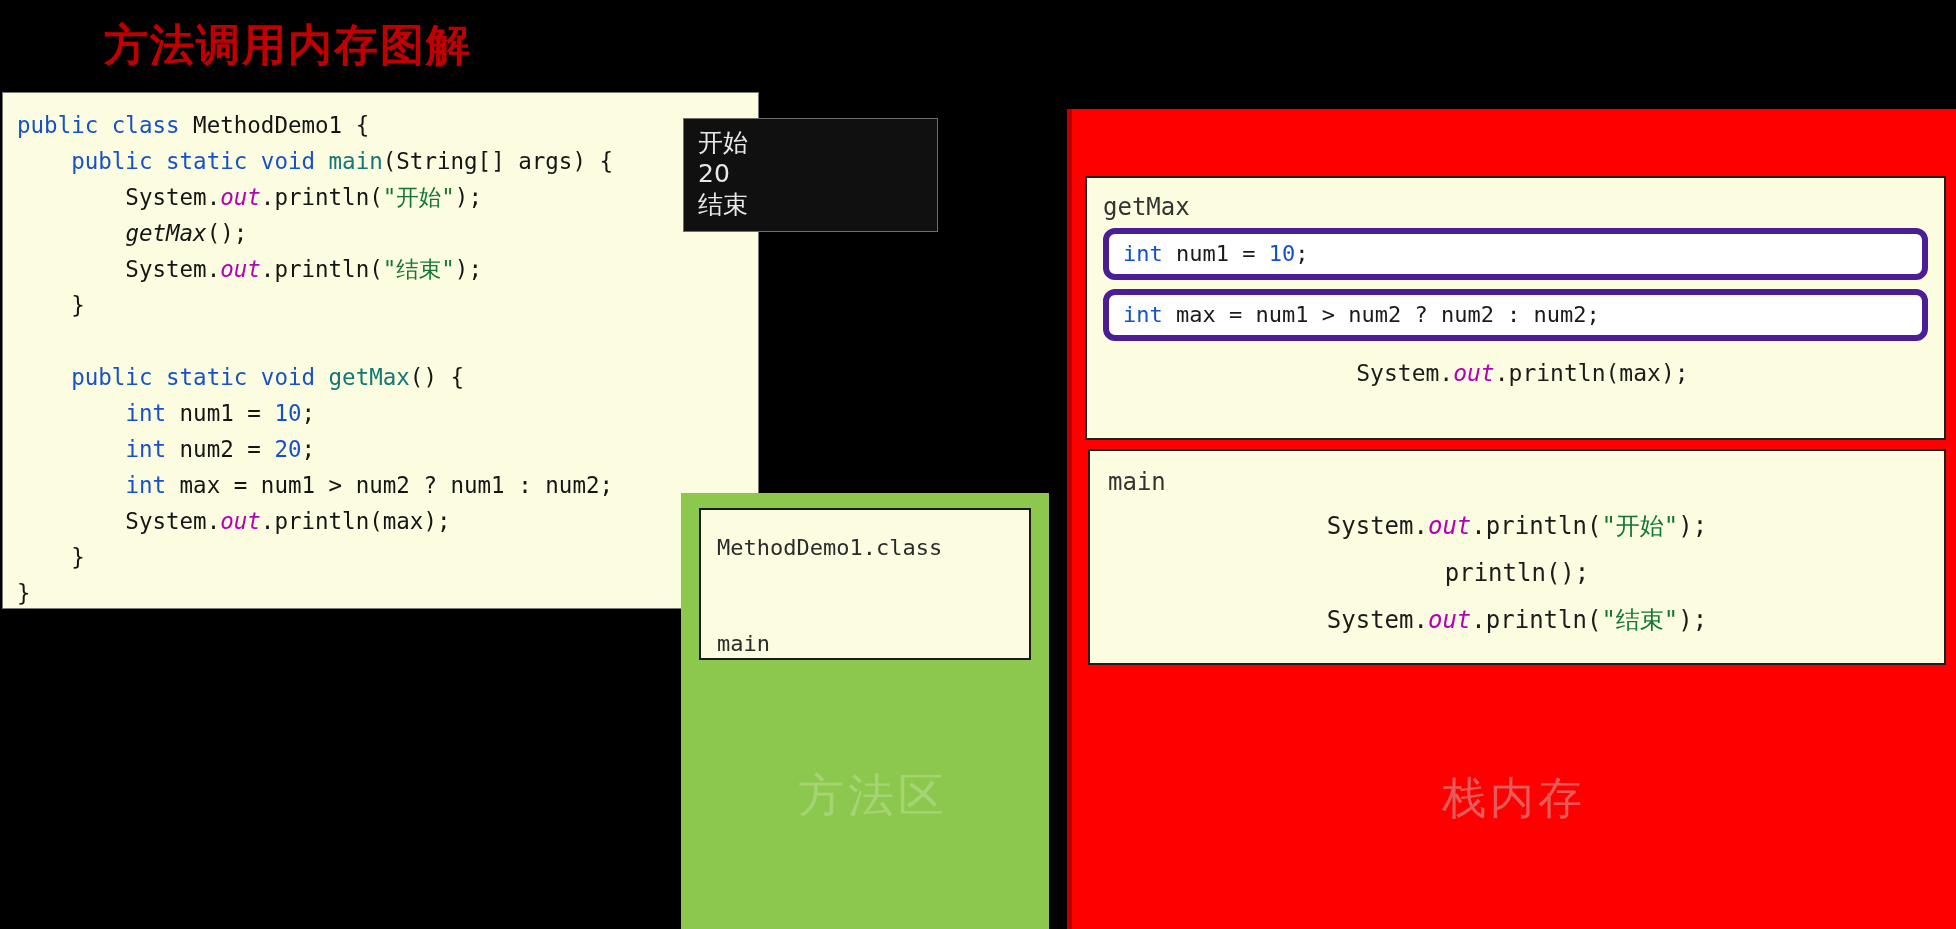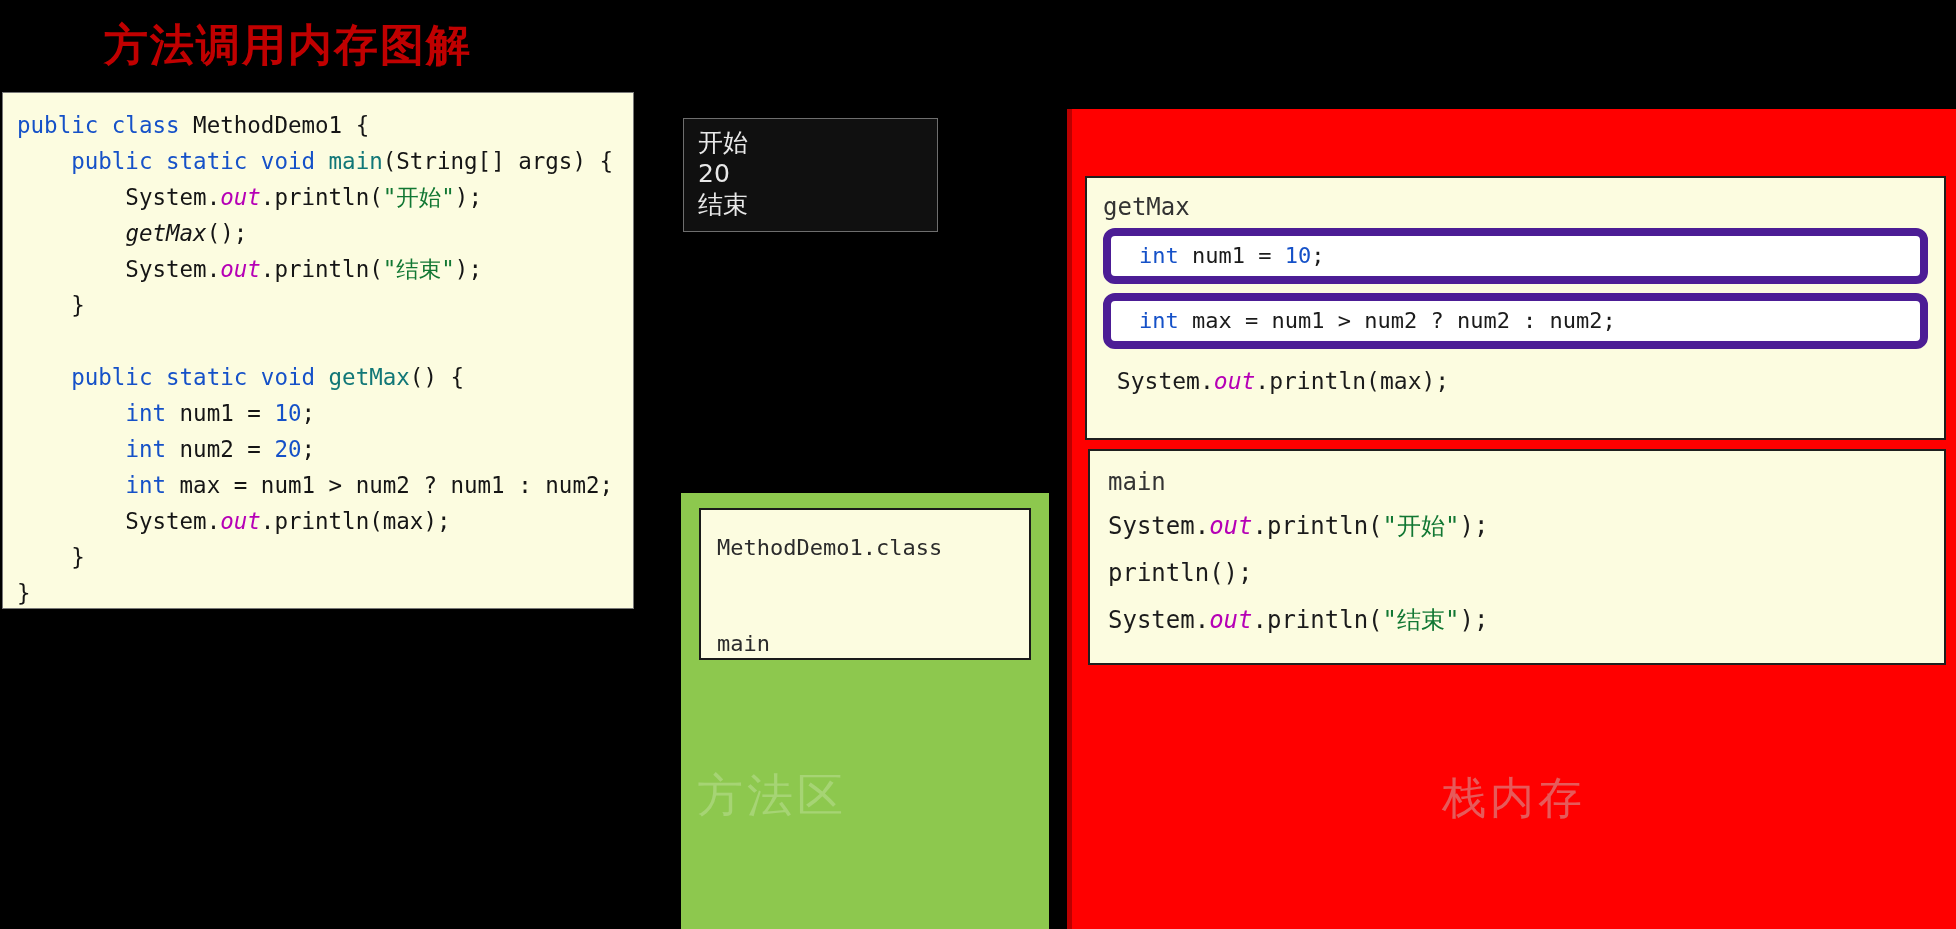--- a/index.html
+++ b/index.html
@@ -20,21 +20,21 @@
     font-size:44px;
     color:#C00000;
     letter-spacing:2px;
     white-space:nowrap;
     margin-left:12px;
   }
 
   
   #code-panel{
     position:absolute; left:2px; top:92px;
-    width:632px; height:517px;
+    width:757px; height:517px;
     background:#FCFCE0;
     border:1px solid #777;
     box-sizing:border-box;
     padding:14px 0 0 14px;
     font-family:"DejaVu Sans Mono","Liberation Mono",monospace;
     font-size:22.5px;
     line-height:36px;
     color:#151515;
     white-space:pre;
     overflow:hidden;
@@ -77,21 +77,21 @@
     font-family:"DejaVu Sans Mono","Liberation Mono",monospace;
     font-size:22px;
     line-height:48px;
     color:#2b2b2b;
     white-space:pre;
     height:152px;
     overflow:hidden;
   }
   #method-area-watermark{
     position:absolute; left:16px; right:0; top:272px;
-    text-align:left;
+    text-align:center;
     font-family:"DejaVu Serif","Liberation Serif",serif;
     font-size:46px;
     color:rgba(255,255,255,0.22);
     letter-spacing:4px;
     pointer-events:none;
   }
 
   
   #stack-panel{
     position:absolute; left:1067px; top:109px;
@@ -119,34 +119,35 @@
     padding:14px 18px 0 18px;
   }
   .frame-title{
     font-size:24px;
     line-height:34px;
     color:#333;
     margin-bottom:4px;
     white-space:pre;
   }
   .varbox{
-    border:8px solid #4c1d95;
+    border:6px solid #4c1d95;
     border-radius:12px;
     background:#FFFFFF;
     font-size:22px;
     line-height:22px;
-    padding:9px 28px;
+    padding:9px 14px;
     margin-bottom:9px;
     white-space:pre;
     box-sizing:border-box;
   }
   .frame-line{
     font-size:23px;
     line-height:46px;
     white-space:pre;
+    text-align:center;
   }
   #frame-main .frame-line{
     font-size:24px;
     line-height:47px;
   }
   #stack-watermark{
     position:absolute; left:0; right:0; top:660px;
     text-align:center;
     font-family:"DejaVu Serif","Liberation Serif",serif;
     font-size:44px;

